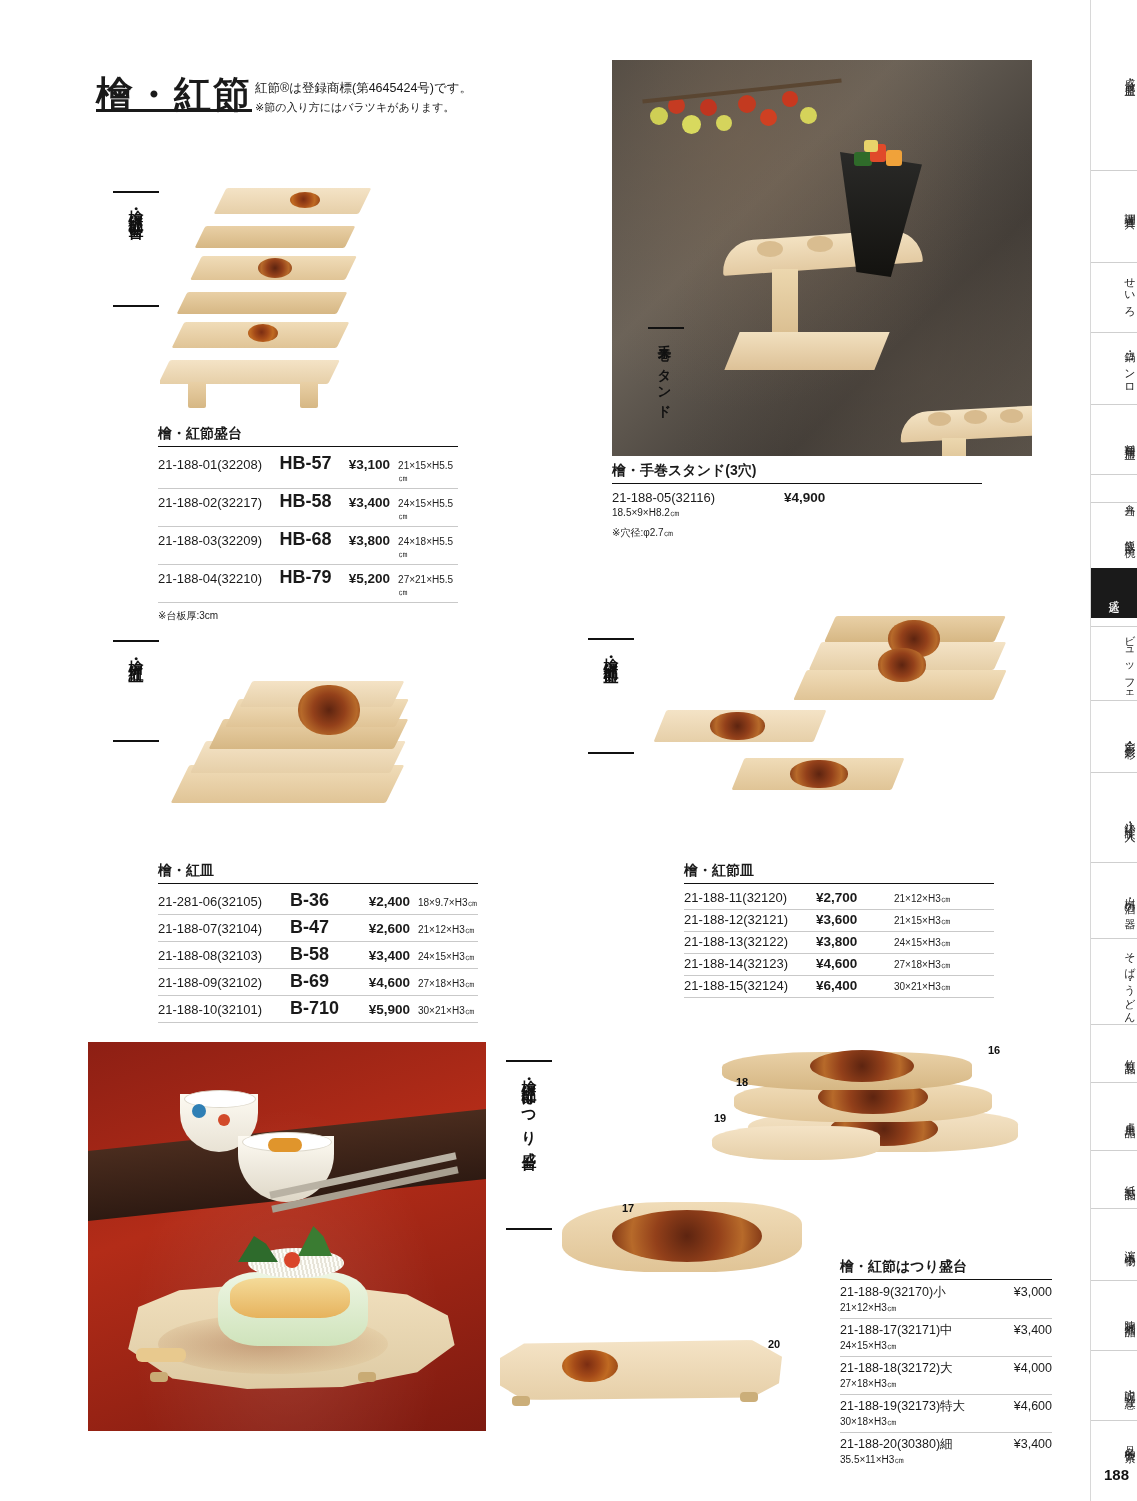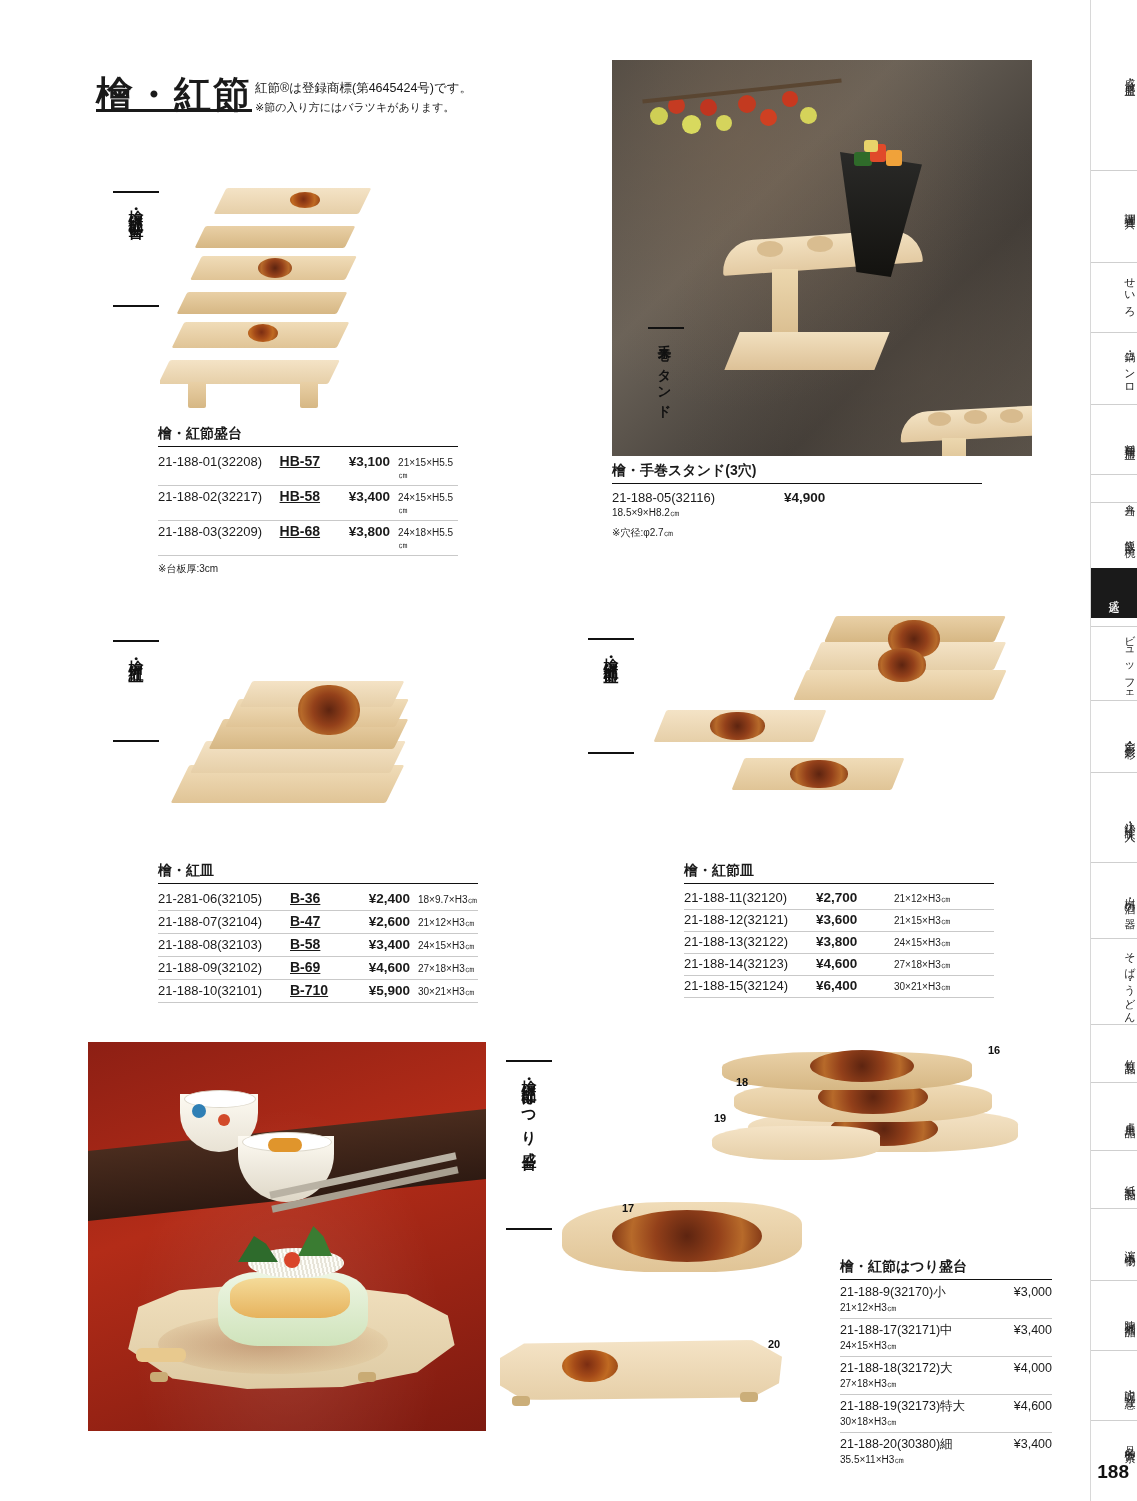--- a/index.html
+++ b/index.html
@@ -14,42 +14,42 @@
   
   .rail{position:absolute;right:0;top:0;width:46px;height:1501px;border-left:1px solid #d8d8d8;background:#fff;}
   .rail-item{
     position:absolute;left:0;width:46px;
     writing-mode:vertical-rl;text-orientation:upright;
     font-size:11px;letter-spacing:2px;color:#222;
     text-align:center;white-space:nowrap;
   }
   .rail-item.sep{border-top:1px solid #cfcfcf;}
   .rail-item.active{background:#1a1a1a;color:#fff;}
-  .page-num{position:absolute;right:8px;bottom:18px;font-size:19px;font-weight:bold;color:#111;}
+  .page-num{position:absolute;right:8px;bottom:18px;font-size:15px;font-weight:bold;color:#111;}
 
   
   .title-main{position:absolute;left:96px;top:70px;font-size:37px;font-weight:bold;letter-spacing:2px;text-decoration:underline;}
   .title-note1{position:absolute;left:255px;top:80px;font-size:12.5px;}
   .title-note2{position:absolute;left:255px;top:100px;font-size:11px;}
 
   
   .vlabel{
     position:absolute;writing-mode:vertical-rl;text-orientation:upright;
     font-size:15px;font-weight:bold;letter-spacing:3px;color:#111;
   }
   .vlabel.small{font-size:13.5px;}
   .rule{position:absolute;background:#111;height:2px;}
 
   
   .tbl{position:absolute;font-size:12.5px;}
   .tbl .cap{font-weight:bold;font-size:14px;padding-bottom:3px;}
   .tbl .capline{border-bottom:1.5px solid #111;margin-bottom:4px;}
   .row{display:flex;align-items:baseline;padding:2px 0 3px 0;border-bottom:1px solid #c9c9c9;}
   .row .code{width:132px;font-size:13px;}
-  .row .name{width:58px;font-weight:bold;font-size:14px;text-decoration:underline;}
+  .row .name{width:58px;font-weight:bold;font-size:18px;}
   .row .price{width:62px;font-weight:bold;font-size:13.5px;text-align:right;padding-right:8px;}
   .row .size{font-size:10px;color:#222;}
   .note{font-size:10px;margin-top:6px;color:#222;}
   .tbl.wide .lineA{display:flex;align-items:baseline;}
   .tbl.wide .lineB{font-size:10px;padding:0 0 3px 0;border-bottom:1px solid #c9c9c9;margin-bottom:3px;}
 
   
   .photo{position:absolute;overflow:hidden;}
 
   
@@ -116,20 +116,26 @@
       <span class="code">21-188-02(32217)</span>
       <span class="name">HB-58</span>
       <span class="price">¥3,400</span>
       <span class="size">24×15×H5.5㎝</span>
     </div>
     <div class="row">
       <span class="code">21-188-03(32209)</span>
       <span class="name">HB-68</span>
       <span class="price">¥3,800</span>
       <span class="size">24×18×H5.5㎝</span>
+    </div>
+    <div class="row">
+      <span class="code">21-188-04(32210)</span>
+      <span class="name">HB-79</span>
+      <span class="price">¥5,200</span>
+      <span class="size">27×21×H5.5㎝</span>
     </div>
     <div class="note">※台板厚:3cm</div>
   </div>
 
   <div class="photo ph-stand">
 
     <div style="position:absolute;left:30px;top:25px;width:180px;height:70px;">
       <div style="position:absolute;left:8px;top:22px;width:18px;height:18px;border-radius:50%;background:#cfcf55;"></div>
       <div style="position:absolute;left:26px;top:12px;width:17px;height:17px;border-radius:50%;background:#c53b22;"></div>
       <div style="position:absolute;left:40px;top:30px;width:19px;height:19px;border-radius:50%;background:#d8d95e;"></div>

